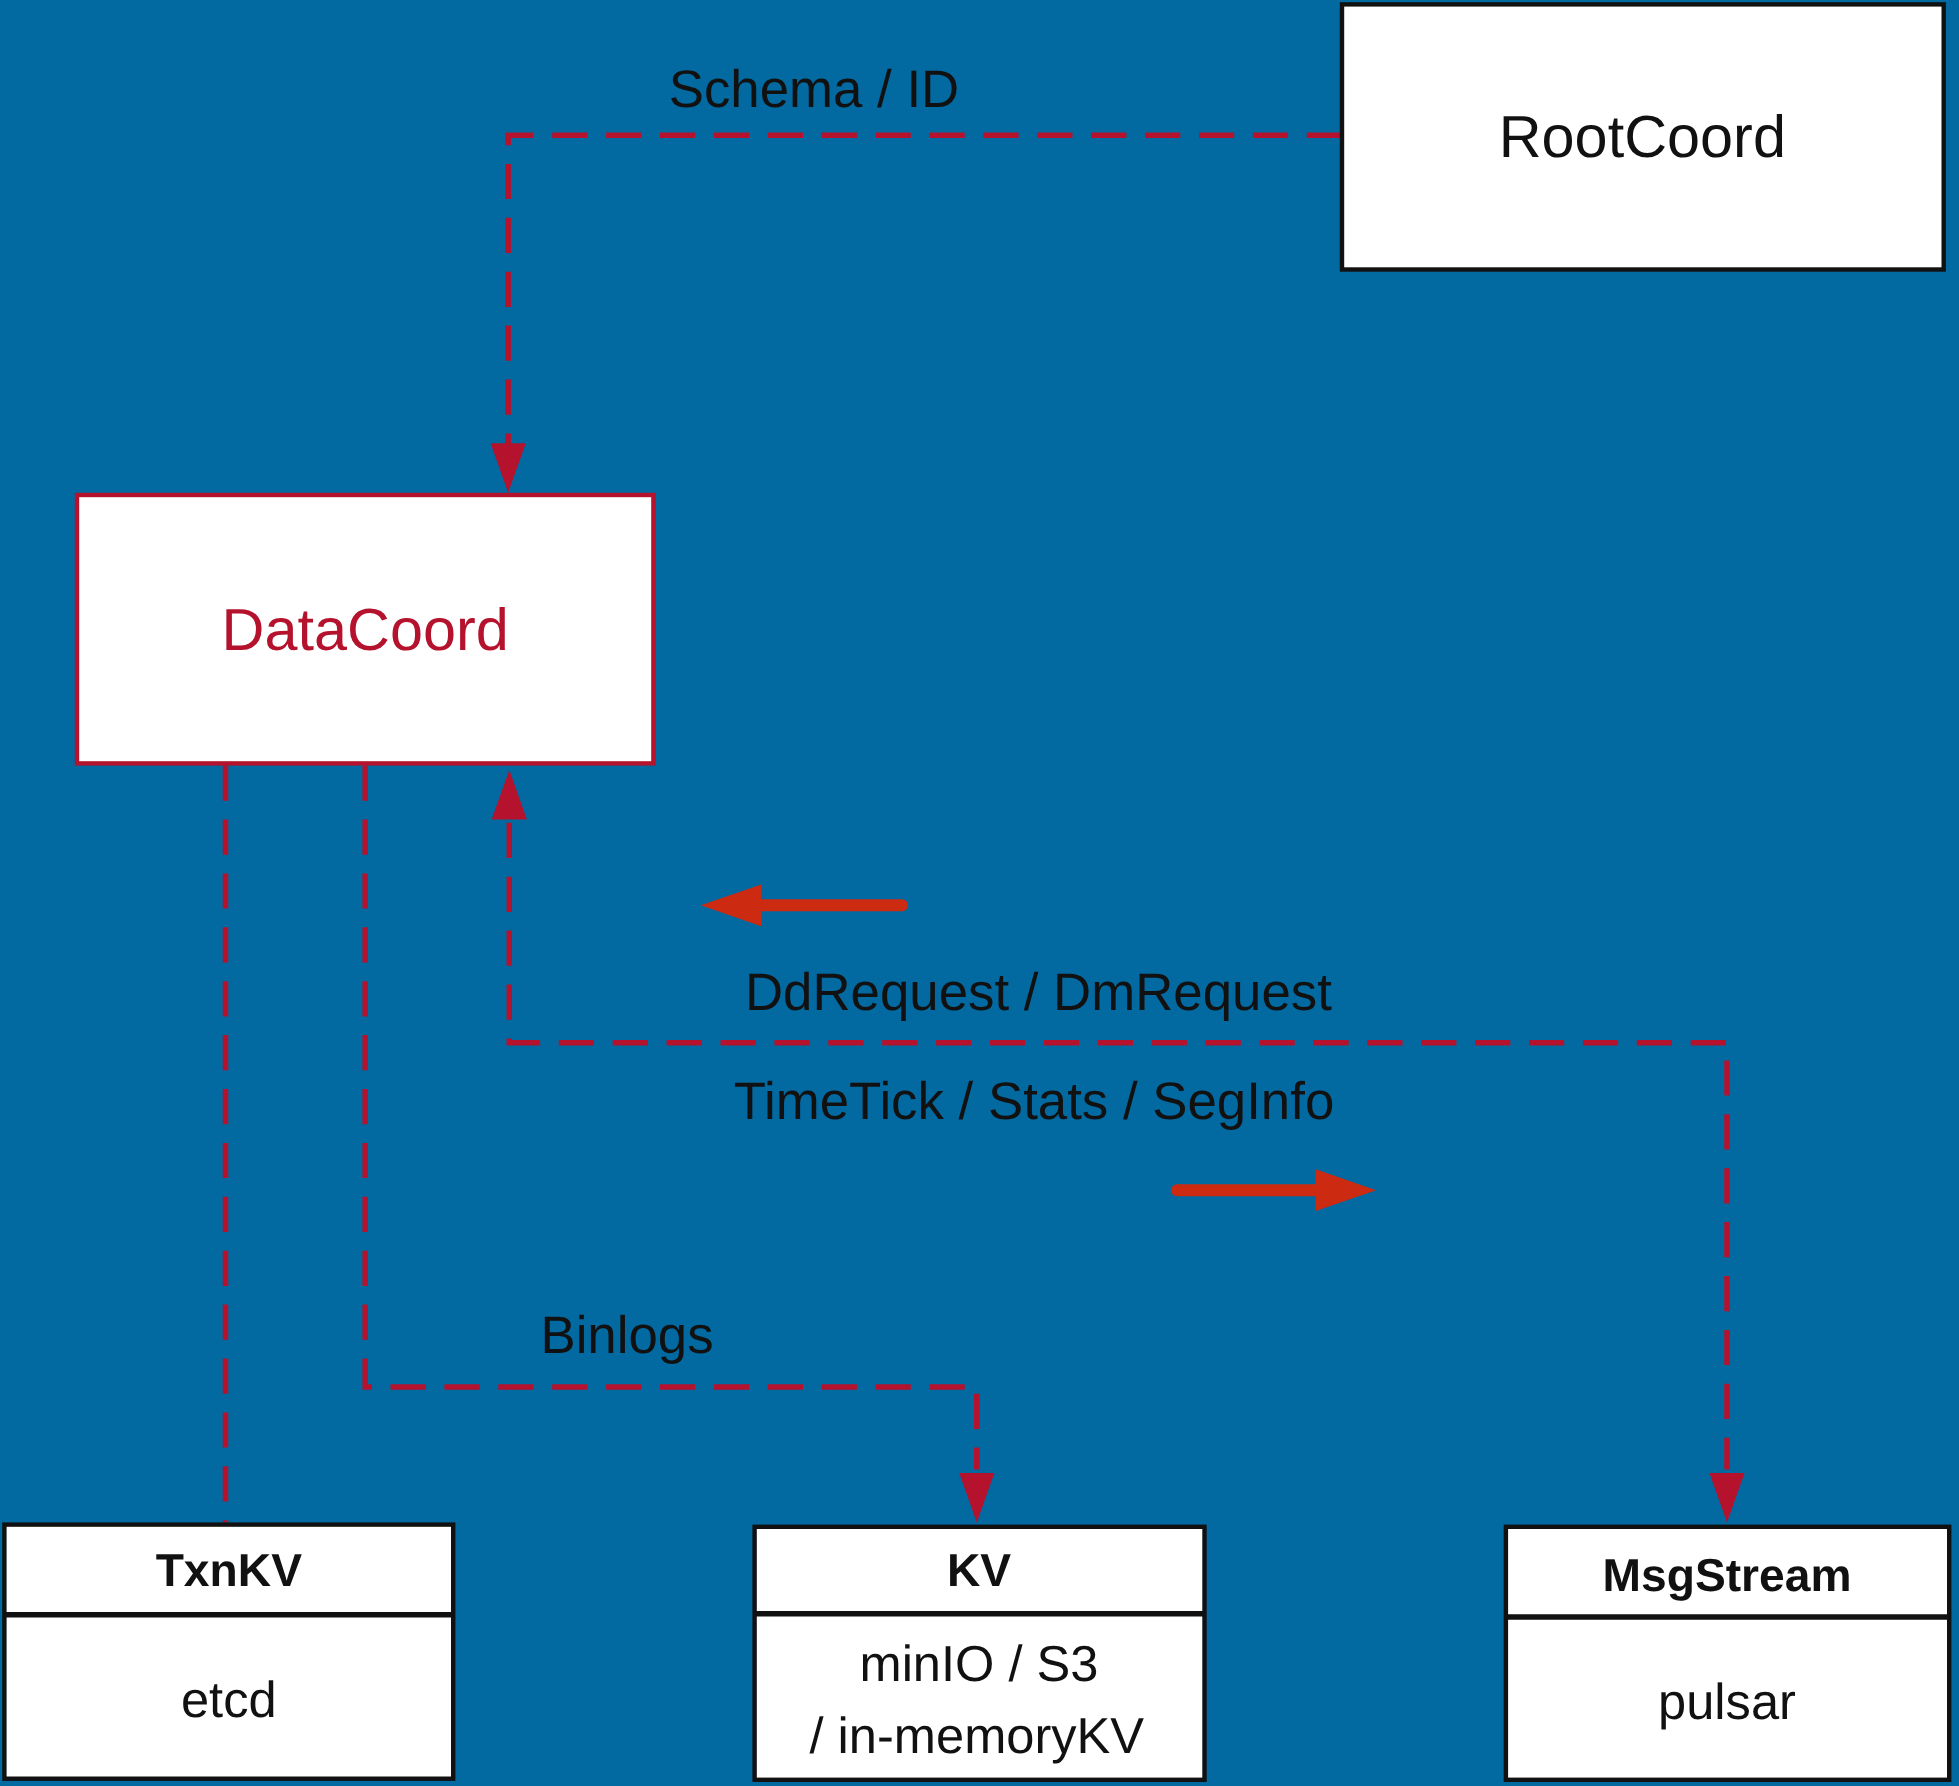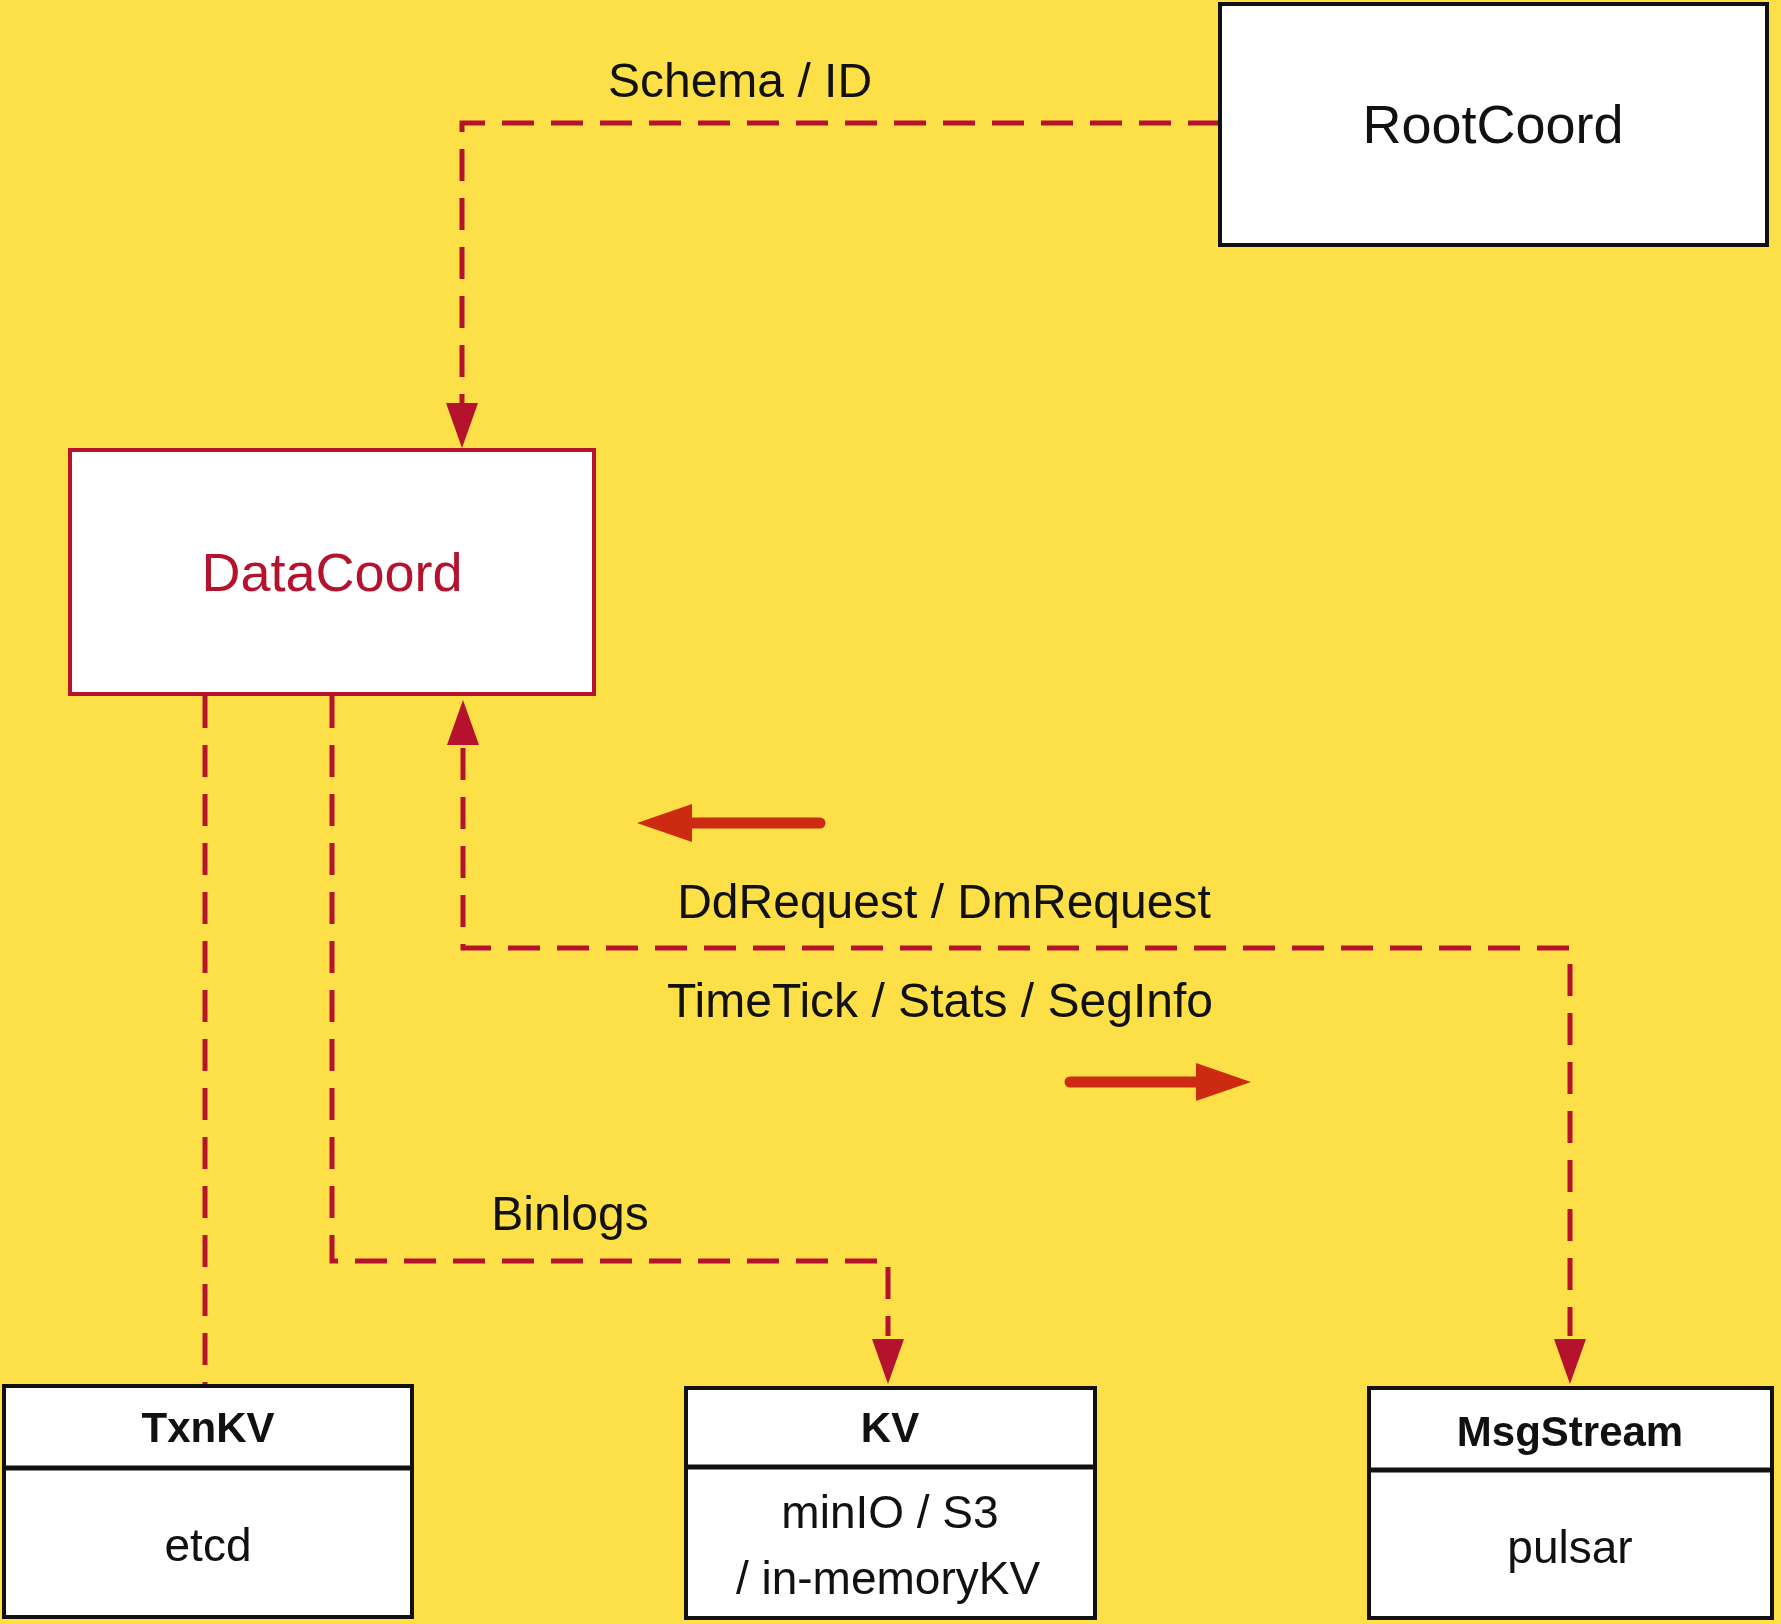--- a/index.html
+++ b/index.html
@@ -4,21 +4,21 @@
 <style>
   html, body {
     margin: 0;
     padding: 0;
     background: #ffffff;
   }
   .stage {
     position: relative;
     width: 1781px;
     height: 1624px;
-    background: #fde047;
+    background: #0369a1;
     font-family: "Liberation Sans", sans-serif;
   }
   svg { display: block; }
 
   
   .dashed-line {
     fill: none;
     stroke-width: 5;
     stroke-dasharray: 32 17;
   }

